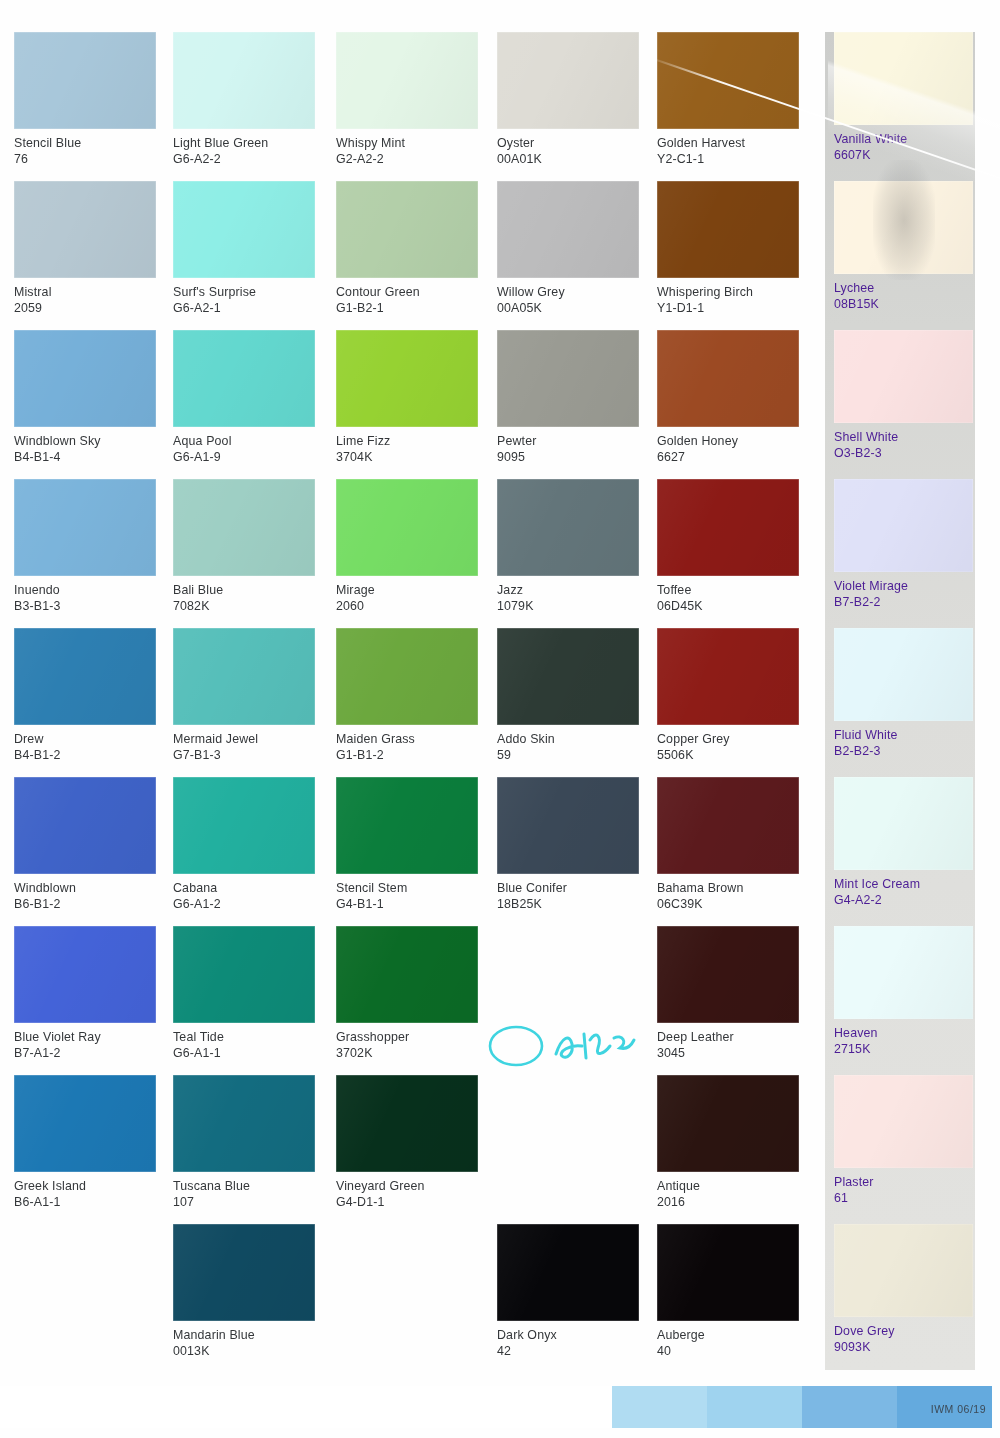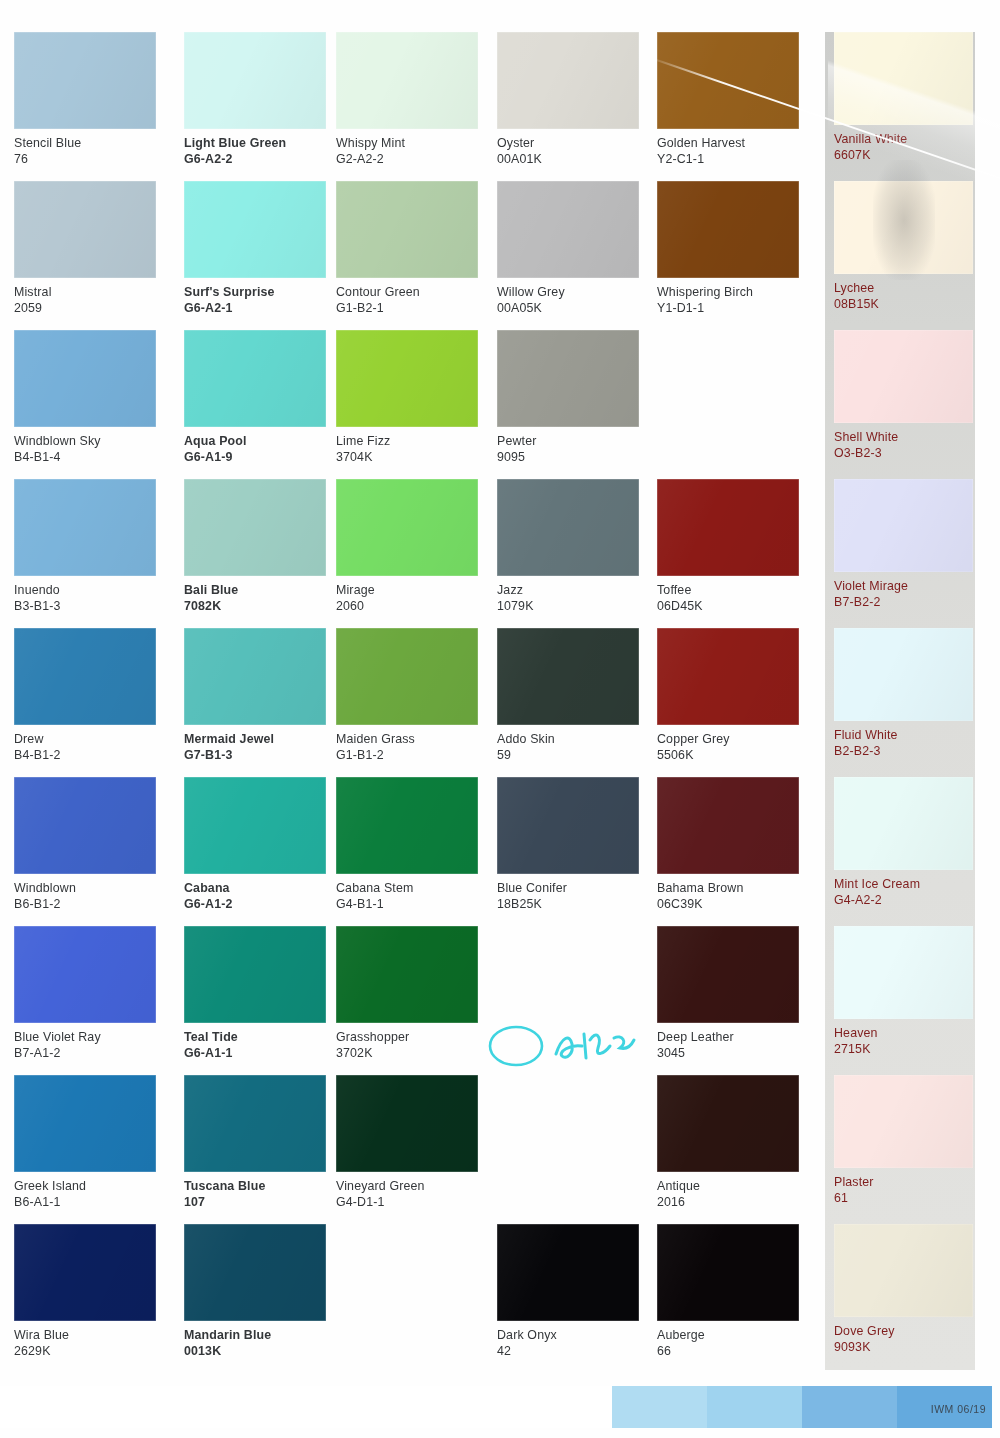--- a/index.html
+++ b/index.html
@@ -64,29 +64,29 @@
   }
   .code {
     display:block;
     font-size:12.4px;
     letter-spacing:0.15px;
     white-space:nowrap;
   }
 
   
   .c1 { left:14px; }
-  .c2 { left:184px;font-weight:bold; }
+  .c2 { left:173px; }
   .c3 { left:336px; }
   .c4 { left:497px; }
   .c5 { left:657px; }
   .c6 { left:834px; }
 
   
   .c6 .chip { width:139px; height:93px; }
-  .c6 .name, .c6 .code { color:#7f1d1d; }
+  .c6 .name, .c6 .code { color:#4c1d95; }
 
   
   #footer-bar {
     position:absolute;
     left:0; bottom:10px;
     width:1000px; height:42px;
     display:flex;
   }
   #footer-bar .seg { height:100%; }
   #footer-code {
@@ -284,20 +284,29 @@
       </div>
       <div class="cell c4">
         <div class="chip" style="background: rgb(154, 155, 147);">
           <div class="grain"></div>
         </div>
         <div class="label">
           <span class="name">Pewter</span>
           <span class="code">9095</span>
         </div>
       </div>
+      <div class="cell c5">
+        <div class="chip" style="background: rgb(156, 74, 35);">
+          <div class="grain"></div>
+        </div>
+        <div class="label">
+          <span class="name">Golden Honey</span>
+          <span class="code">6627</span>
+        </div>
+      </div>
       <div class="cell c6">
         <div class="chip" style="background: rgb(251, 226, 226);">
           <div class="grain"></div>
         </div>
         <div class="label">
           <span class="name">Shell White</span>
           <span class="code">O3-B2-3</span>
         </div>
       </div>
     </div>
@@ -430,21 +439,21 @@
         <div class="label">
           <span class="name">Cabana</span>
           <span class="code">G6-A1-2</span>
         </div>
       </div>
       <div class="cell c3">
         <div class="chip" style="background: rgb(11, 126, 60);">
           <div class="grain"></div>
         </div>
         <div class="label">
-          <span class="name">Cabana Stem</span>
+          <span class="name">Stencil Stem</span>
           <span class="code">G4-B1-1</span>
         </div>
       </div>
       <div class="cell c4">
         <div class="chip" style="background: rgb(58, 72, 87);">
           <div class="grain"></div>
         </div>
         <div class="label">
           <span class="name">Blue Conifer</span>
           <span class="code">18B25K</span>
@@ -557,29 +566,20 @@
         <div class="chip" style="background: rgb(251, 230, 227);">
           <div class="grain"></div>
         </div>
         <div class="label">
           <span class="name">Plaster</span>
           <span class="code">61</span>
         </div>
       </div>
     </div>
     <div class="row">
-      <div class="cell c1">
-        <div class="chip" style="background: rgb(11, 31, 94);">
-          <div class="grain"></div>
-        </div>
-        <div class="label">
-          <span class="name">Wira Blue</span>
-          <span class="code">2629K</span>
-        </div>
-      </div>
       <div class="cell c2">
         <div class="chip" style="background: rgb(16, 74, 97);">
           <div class="grain"></div>
         </div>
         <div class="label">
           <span class="name">Mandarin Blue</span>
           <span class="code">0013K</span>
         </div>
       </div>
       <div class="cell c4">
@@ -590,21 +590,21 @@
           <span class="name">Dark Onyx</span>
           <span class="code">42</span>
         </div>
       </div>
       <div class="cell c5">
         <div class="chip" style="background: rgb(10, 6, 8);">
           <div class="grain"></div>
         </div>
         <div class="label">
           <span class="name">Auberge</span>
-          <span class="code">66</span>
+          <span class="code">40</span>
         </div>
       </div>
       <div class="cell c6">
         <div class="chip" style="background: rgb(238, 234, 217);">
           <div class="grain"></div>
         </div>
         <div class="label">
           <span class="name">Dove Grey</span>
           <span class="code">9093K</span>
         </div>

